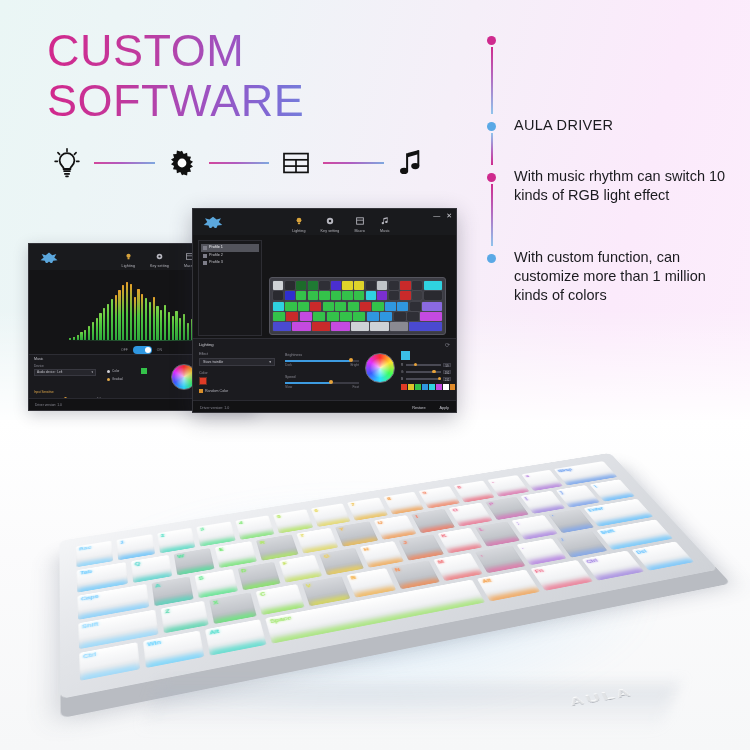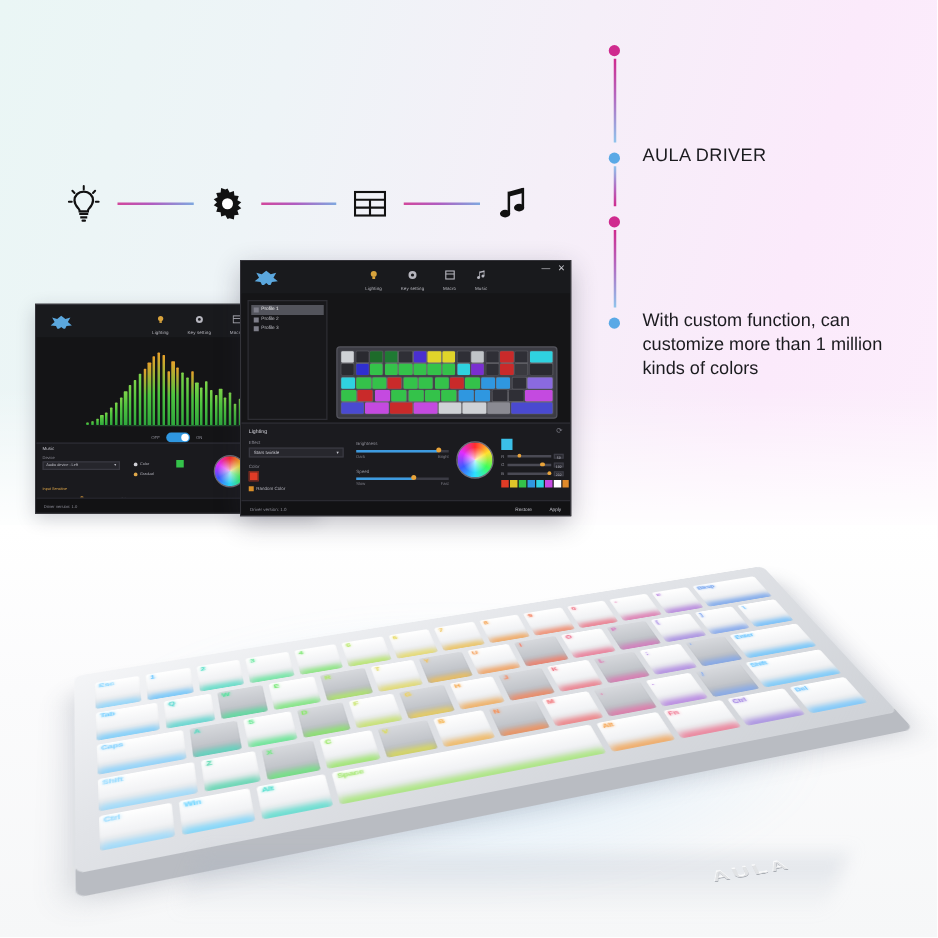--- a/index.html
+++ b/index.html
@@ -438,20 +438,22 @@
 </style>
 </head>
 <body>
 
 <div id="page">
 
   <div class="bg-band"></div>
   <div class="bg-lower"></div>
 
   <div class="title-wrap">
+    <div class="title-line">CUSTOM</div>
+    <div class="title-line l2">SOFTWARE</div>
   </div>
 
   <div class="icon-strip">
     <div class="icon-slot">
       <svg width="26" height="30" viewBox="0 0 26 30">
         <g stroke="#111" stroke-width="1.6" fill="none" stroke-linecap="round">
           <path d="M13 3.5 V0.8"></path>
             <path d="M5.6 6.4 L3.9 4.6"></path>
             <path d="M20.4 6.4 L22.1 4.6"></path>
           <path d="M3.4 13.4 H1.1"></path>
@@ -501,20 +503,21 @@
 
     <div class="bullet-row" style="min-height:51px;">
       <span class="dot blue"></span>
       <span class="vline b2p" style="top:17px;height:32px;"></span>
       <div class="bullet-text caps">AULA DRIVER</div>
     </div>
 
     <div class="bullet-row" style="min-height:81px;">
       <span class="dot pink"></span>
       <span class="vline p2b" style="top:17px;height:62px;"></span>
+      <div class="bullet-text">With music rhythm can switch 10 kinds of RGB light effect</div>
     </div>
 
     <div class="bullet-row">
       <span class="dot blue"></span>
       <div class="bullet-text">With custom function, can customize more than 1 million kinds of colors</div>
     </div>
 
   </div>
 
   <div class="win back">

